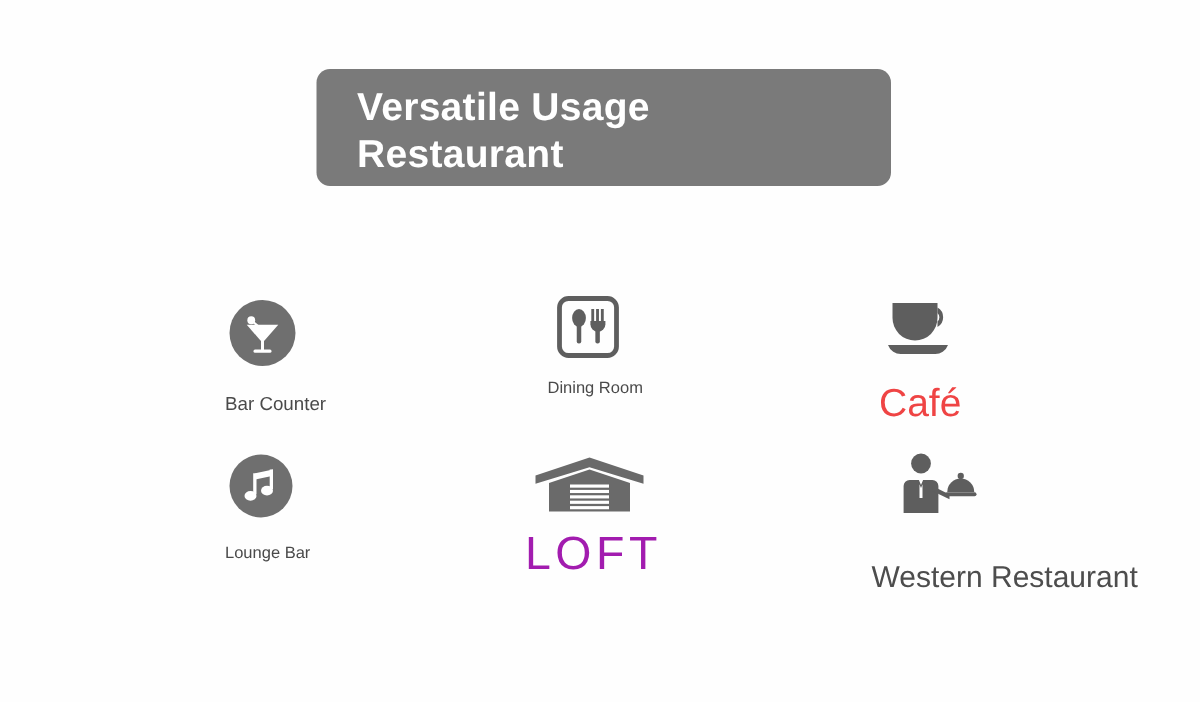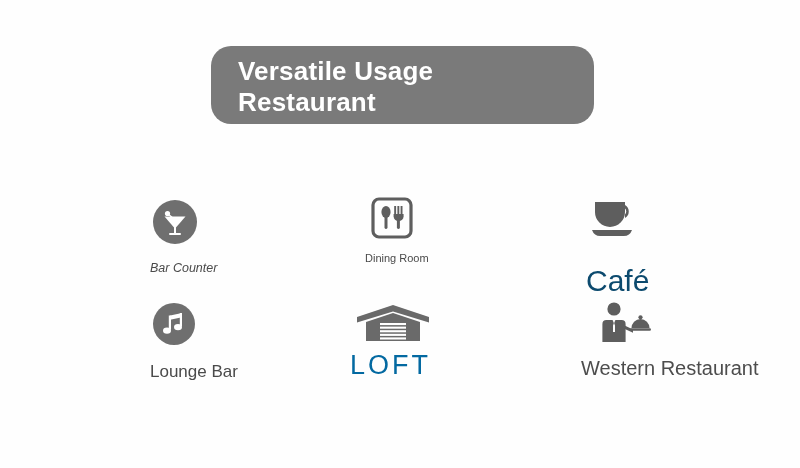--- a/index.html
+++ b/index.html
@@ -21,21 +21,21 @@
   }
 
   
   .banner {
     position: absolute;
     left: 211px;
     top: 46px;
     width: 383px;
     height: 78px;
     background: #7a7a7a;
-    border-radius: 20px;
+    border-radius: 9px;
     box-sizing: border-box;
     padding: 10px 0 0 27px;
   }
   .banner-line {
     color: #ffffff;
     font-size: 26px;
     font-weight: bold;
     line-height: 31px;
     letter-spacing: 0.2px;
     white-space: nowrap;
@@ -55,38 +55,38 @@
   .cell-icon {
     display: block;
   }
   .cell-label {
     display: block;
     color: #4a4a4a;
     white-space: nowrap;
   }
 
   
-  .c-bar-counter        { left: 152px; top: 199px; font-style: italic; }
+  .c-bar-counter        { left: 152px; top: 199px; }
   .c-bar-counter .cell-label  { font-size: 12.5px; margin-top: 12px; margin-left: -2px; }
 
   .c-dining-room        { left: 371px; top: 197px; }
   .c-dining-room .cell-label  { font-size: 11px; margin-top: 9px; margin-left: -6px; }
 
   .c-cafe               { left: 588px; top: 196px; }
-  .c-cafe .cell-label   { font-size: 30px; margin-top: 20px; margin-left: -2px; color: #0c4a6e; }
+  .c-cafe .cell-label   { font-size: 26px; margin-top: 8px; margin-left: -2px; color: #ef4444; }
 
   .c-lounge-bar         { left: 152px; top: 302px; }
-  .c-lounge-bar .cell-label { font-size: 17px; margin-top: 12px; margin-left: -2px; }
+  .c-lounge-bar .cell-label { font-size: 11px; margin-top: 12px; margin-left: -2px; }
 
   .c-loft               { left: 356px; top: 303px; }
-  .c-loft .cell-label   { font-size: 27px; margin-top: 3px; margin-left: -6px;
-                          color: #0369a1; font-weight: 300; letter-spacing: 3px; }
+  .c-loft .cell-label   { font-size: 31px; margin-top: 3px; margin-left: -6px;
+                          color: #a21caf; font-weight: 300; letter-spacing: 3px; }
 
   .c-western            { left: 600px; top: 301px; }
-  .c-western .cell-label{ font-size: 20px; margin-top: 8px; margin-left: -19px; color: #4d4d4d; }
+  .c-western .cell-label{ font-size: 20px; margin-top: 24px; margin-left: -19px; color: #4d4d4d; }
 
   
   .ic-dark  { fill: #5e5e5e; }
   .ic-circ  { fill: #6f6f6f; }
   .ic-white { fill: #ffffff; }
   .ic-mid   { fill: #6a6a6a; }
 </style>
 </head>
 <body>
 

